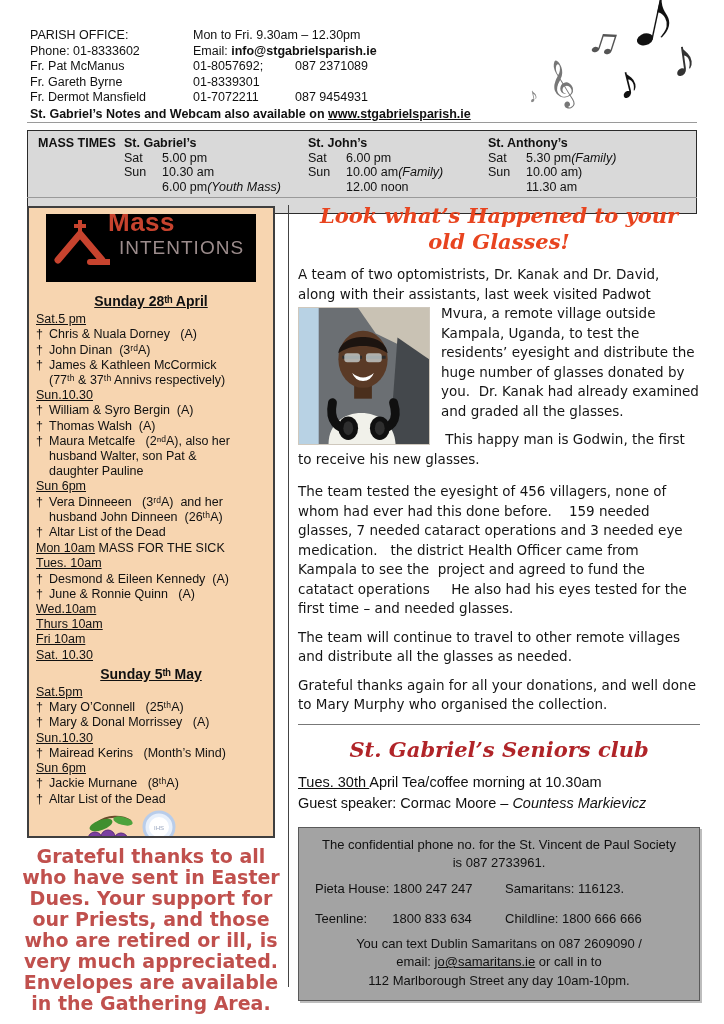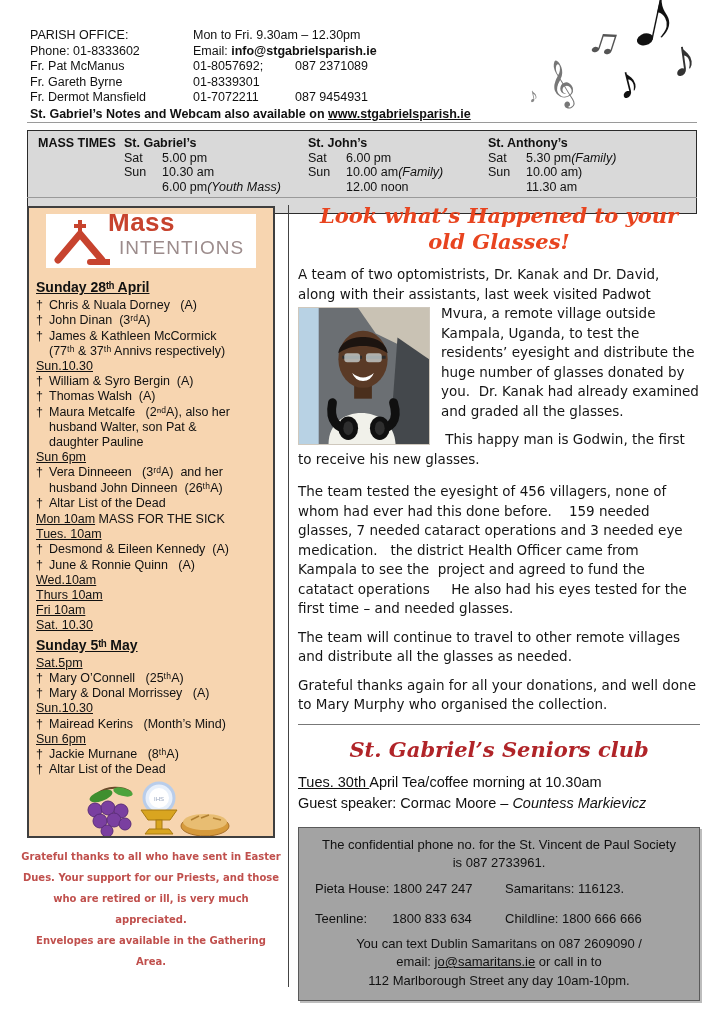--- a/index.html
+++ b/index.html
@@ -41,39 +41,39 @@
   
   #divider { left:288px; top:205px; height:782px; border-left:1.5px solid #444; }
 
   
   #intentions-box {
     left:27px; top:206px; width:248px; height:632px;
     background:#f7d5b0; border:2px solid #3f3f3f; padding:4px 7px 2px 7px;
     font-size:12.5px; line-height:15.2px; overflow:hidden;
   }
   #mi-logo {
-    background:#ffffff; width:210px; height:54px; margin:2px auto 12px auto;
+    background:#000000; width:210px; height:68px; margin:2px auto 12px auto;
     position:relative; overflow:hidden;
   }
   #mi-logo svg { position:absolute; left:4px; top:4px; }
   #mi-word1 { position:absolute; left:62px; top:1px; color:#c7432e; font-weight:bold; font-size:26px; letter-spacing:0.5px; }
   #mi-word2 { position:absolute; left:73px; top:26px; color:#9c8c8c; font-size:19px; letter-spacing:1px; }
-  .date-heading { text-align:left; font-weight:bold; text-decoration:underline; font-size:14px; margin:4px 0 3px 0; }
+  .date-heading { text-align:center; font-weight:bold; text-decoration:underline; font-size:14px; margin:4px 0 3px 0; }
   .time-line { text-decoration:underline; white-space:pre-wrap; }
   .time-inline { margin-top:1px; }
   .time-inline .t { text-decoration:underline; }
   .entry { display:flex; }
   .entry .dg { width:13px; flex:0 0 auto; text-align:left; }
   .entry .tx { white-space:pre-wrap; }
   #eucharist { display:block; margin:2px auto 0 auto; }
 
   
   #easter {
     left:20px; top:846px; width:262px; text-align:center;
-    color:#c0504d; font-weight:bold; font-size:10px; line-height:21px;
+    color:#c0504d; font-weight:bold; font-size:19px; line-height:21px;
     font-family:"DejaVu Sans", sans-serif;
   }
 
   
   #rightcol { left:298px; top:203px; width:402px; font-family:"DejaVu Sans", sans-serif; }
   #article-title {
     color:#e8441f; font-family:"DejaVu Serif", serif; font-style:italic; font-weight:bold;
     font-size:21px; line-height:26px; text-align:center; margin:0 0 10px 0;
   }
   .apara { font-size:13.5px; line-height:19.5px; margin:0 0 9px 0; white-space:pre-wrap; color:#151515; }
@@ -197,20 +197,21 @@
     <svg width="60" height="48" viewBox="0 0 60 48">
       <path d="M30 2 v13 M24 8 h12" stroke="#c7432e" stroke-width="4" fill="none"></path>
       <path d="M8 42 L30 16 L52 42" stroke="#c7432e" stroke-width="7" fill="none" stroke-linecap="round" stroke-linejoin="round"></path>
       <path d="M40 44 h110" stroke="#c7432e" stroke-width="6" stroke-linecap="round"></path>
     </svg>
     <span id="mi-word1">Mass</span>
     <span id="mi-word2">INTENTIONS</span>
   </div>
   <div id="intentions-list">
       <div class="date-heading">Sunday 28ᵗʰ April</div>
+      <div class="time-line">Sat.5 pm</div>
       <div class="entry">
         <span class="dg">†</span>
         <span class="tx">Chris &amp; Nuala Dorney   (A)</span>
       </div>
       <div class="entry">
         <span class="dg">†</span>
         <span class="tx">John Dinan  (3ʳᵈA)</span>
       </div>
       <div class="entry">
         <span class="dg">†</span>

